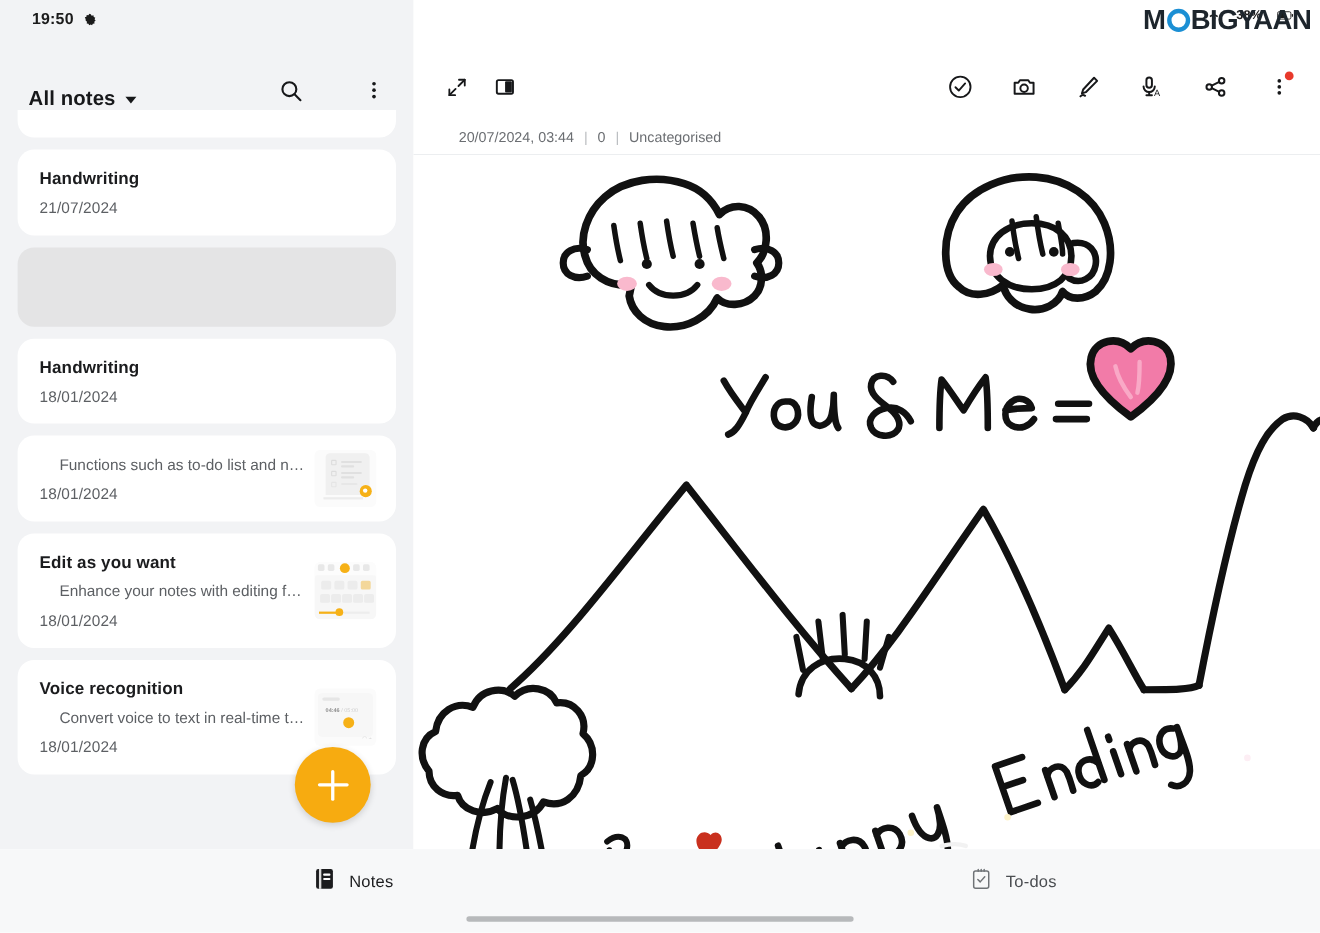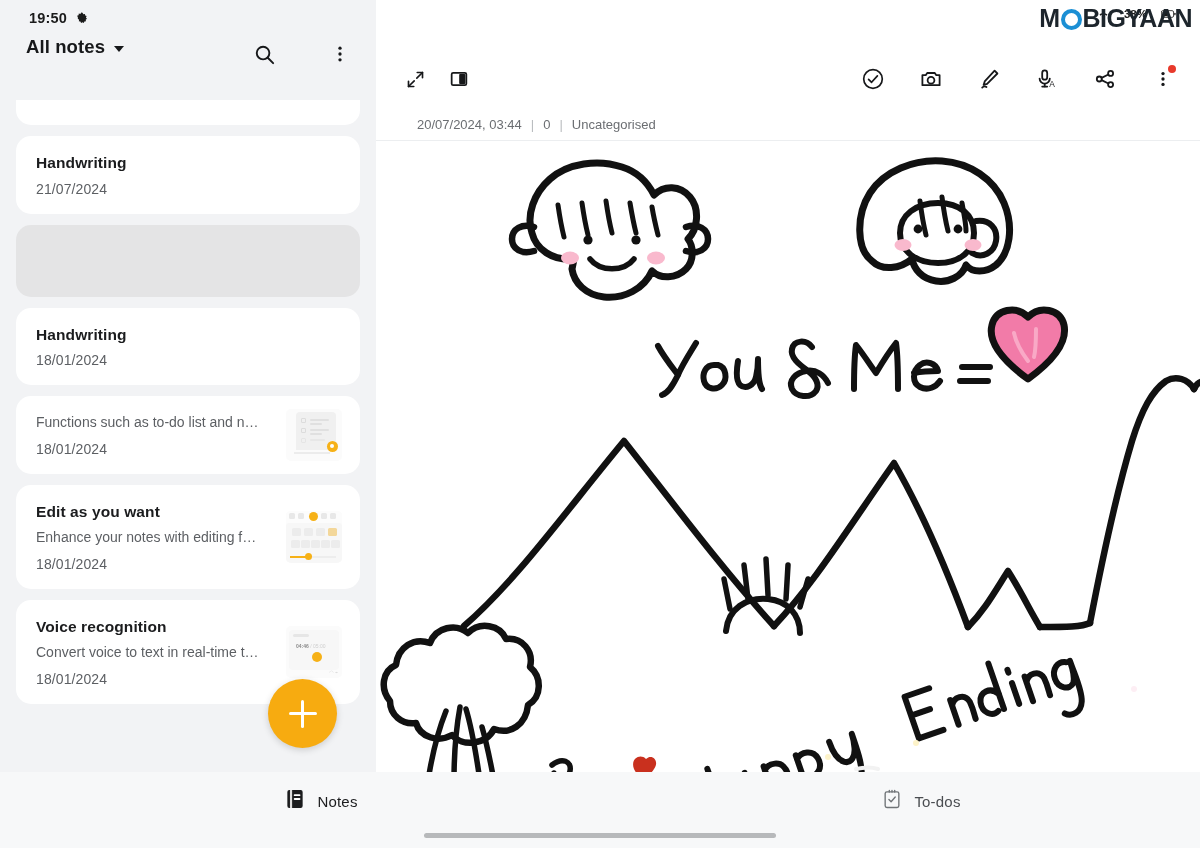--- a/index.html
+++ b/index.html
@@ -17,21 +17,21 @@
   }
   #status-bar {
     height: 36px; display: flex; align-items: center; gap: 9px;
     padding: 0 0 0 29px;
   }
   #status-time { font-size: 14.5px; font-weight: 700; color: #1b1b1b; letter-spacing: .2px; }
   .gear { width: 13px; height: 13px; position: relative; }
   .gear svg { display:block; }
 
   #list-toolbar {
-    height: 64px; display: flex; align-items: flex-start; padding: 0 18px 0 26px; gap: 40px;
+    height: 64px; display: flex; align-items: flex-end; padding: 0 18px 0 26px; gap: 40px;
   }
   #all-notes-btn { display: flex; align-items: center; gap: 9px; cursor: default; }
   #all-notes-label { font-size: 18.5px; font-weight: 700; color: #17181a; letter-spacing:.1px;}
   .caret { width: 0; height: 0; border-left: 5.5px solid transparent;
            border-right: 5.5px solid transparent; border-top: 6.5px solid #17181a;
            margin-top: 3px; }
   #toolbar-spacer { flex: 1; }
   .tb-icon { width: 36px; height: 36px; display:flex; align-items:center; justify-content:center; }
 
   #notes-scroll {
@@ -47,21 +47,21 @@
     min-height: 72px;
   }
   .note-card.first-clipped { margin-top: -47px; padding-top: 18px; }
   .note-card.selected { background: #e4e4e5; }
   .note-title {
     font-size: 15.5px; font-weight: 700; color: #1b1c1e; line-height: 1.2;
     margin-bottom: 8px; letter-spacing: .1px;
   }
   .note-snippet {
     font-size: 14px; color: #5c5f63; line-height: 1.25; margin-bottom: 9px;
-    white-space: nowrap; overflow: hidden; max-width: 250px;
+    white-space: nowrap; overflow: hidden; max-width: 250px; margin-left: 18px;
   }
   .note-date { font-size: 14px; color: #5c5f63; letter-spacing:.1px; }
   .note-thumb {
     position: absolute; right: 18px; top: 50%; transform: translateY(-50%);
     width: 56px; height: 52px; border-radius: 5px; overflow: hidden;
     background: #fbfbfb;
   }
   .thumb-inner { position: absolute; inset: 0; }
 
   

